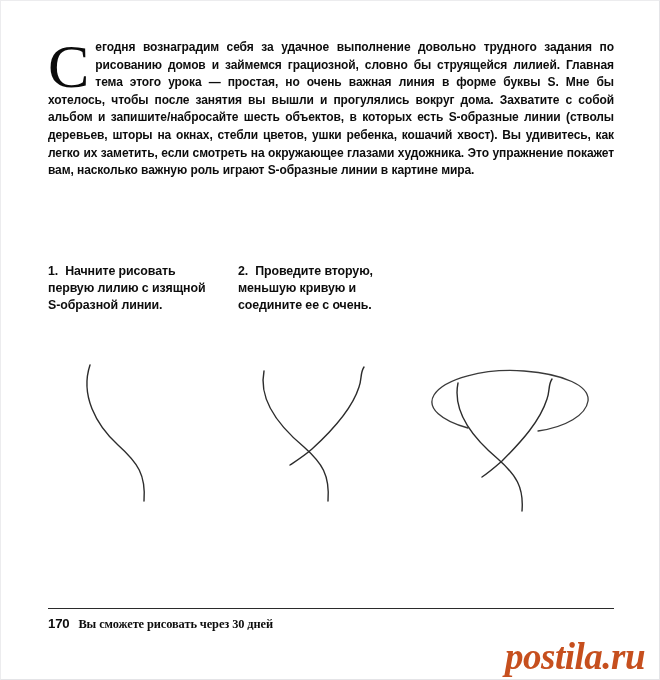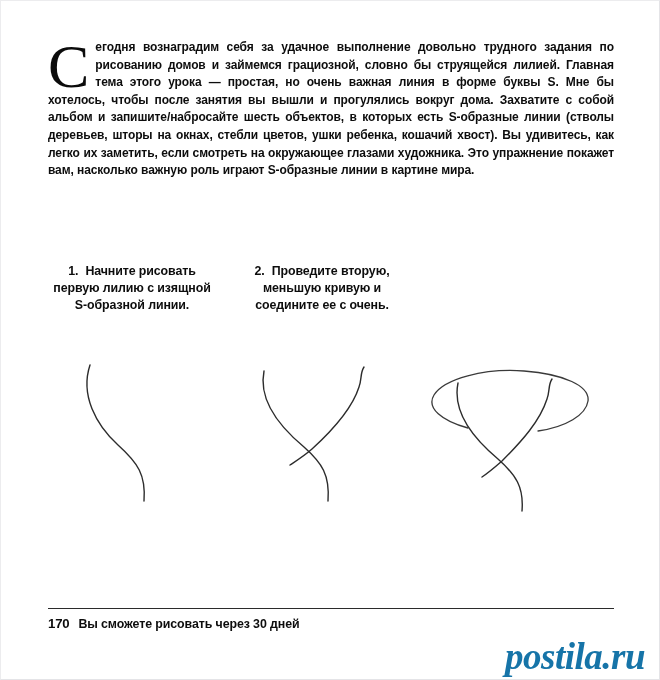--- a/index.html
+++ b/index.html
@@ -70,21 +70,20 @@
     box-sizing: border-box;
     padding-right: 22px;
   }
   .step-text {
     margin: 0;
     font-size: 12.4px;
     line-height: 17.2px;
     color: #0d0d0d;
     font-weight: 600;
     letter-spacing: -0.1px;
-    text-align: center;
   }
   .step-num {
     margin-right: 7px;
   }
 
   
   .figures {
     position: absolute;
     left: 47px;
     top: 352px;
@@ -122,33 +121,34 @@
     font-weight: bold;
     color: #0d0d0d;
     margin-right: 9px;
     letter-spacing: -0.2px;
   }
   .running-title {
     font-size: 12.4px;
     color: #0d0d0d;
     font-weight: 600;
     letter-spacing: -0.1px;
+    font-family: Liberation Serif, serif;
   }
 
   
   .watermark {
     position: absolute;
     right: 14px;
     bottom: 4px;
     font-family: "Liberation Serif", serif;
     font-style: italic;
     font-weight: bold;
     font-size: 37px;
     line-height: 1;
-    color: #0369a1;
+    color: #c2410c;
     letter-spacing: -0.5px;
     opacity: 0.92;
     text-shadow: 0 1px 0 rgba(255,255,255,0.6);
     user-select: none;
   }
 </style>
 </head>
 <body>
 
 <div id="page">

